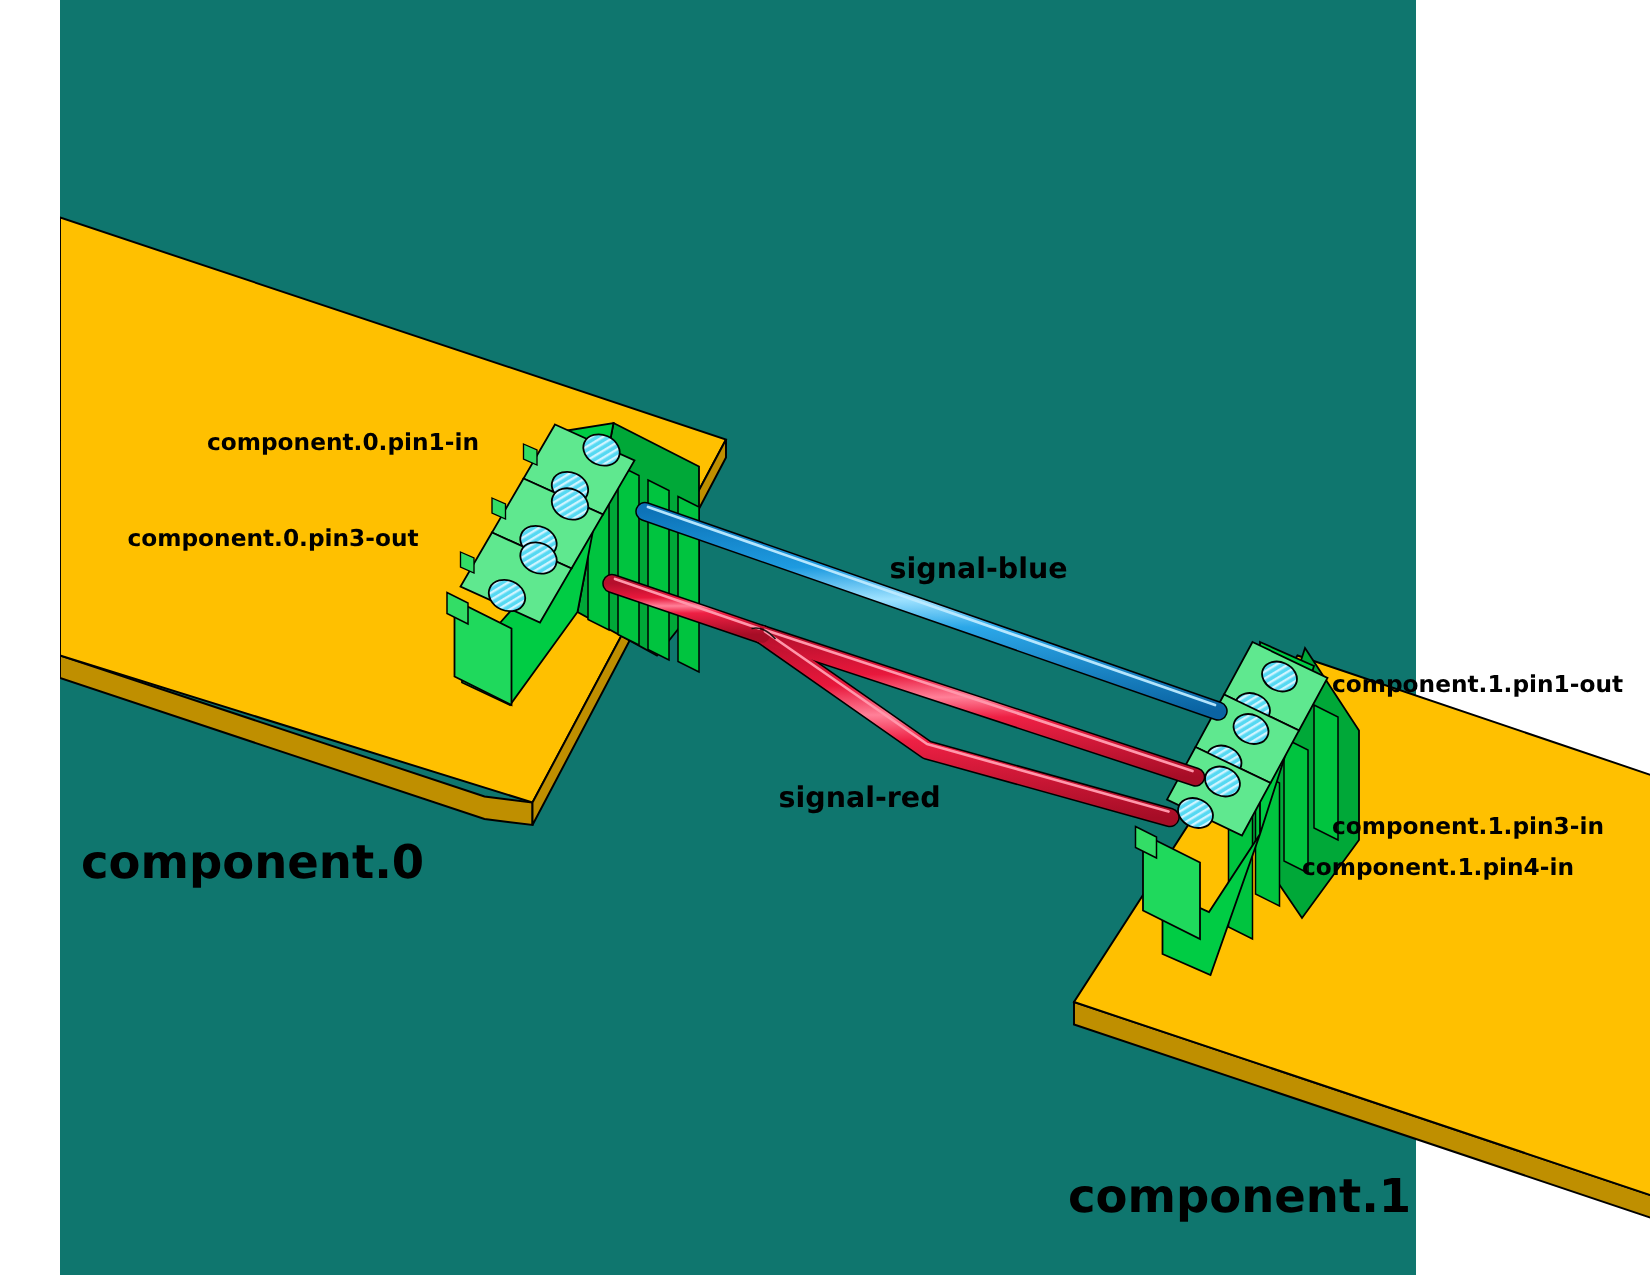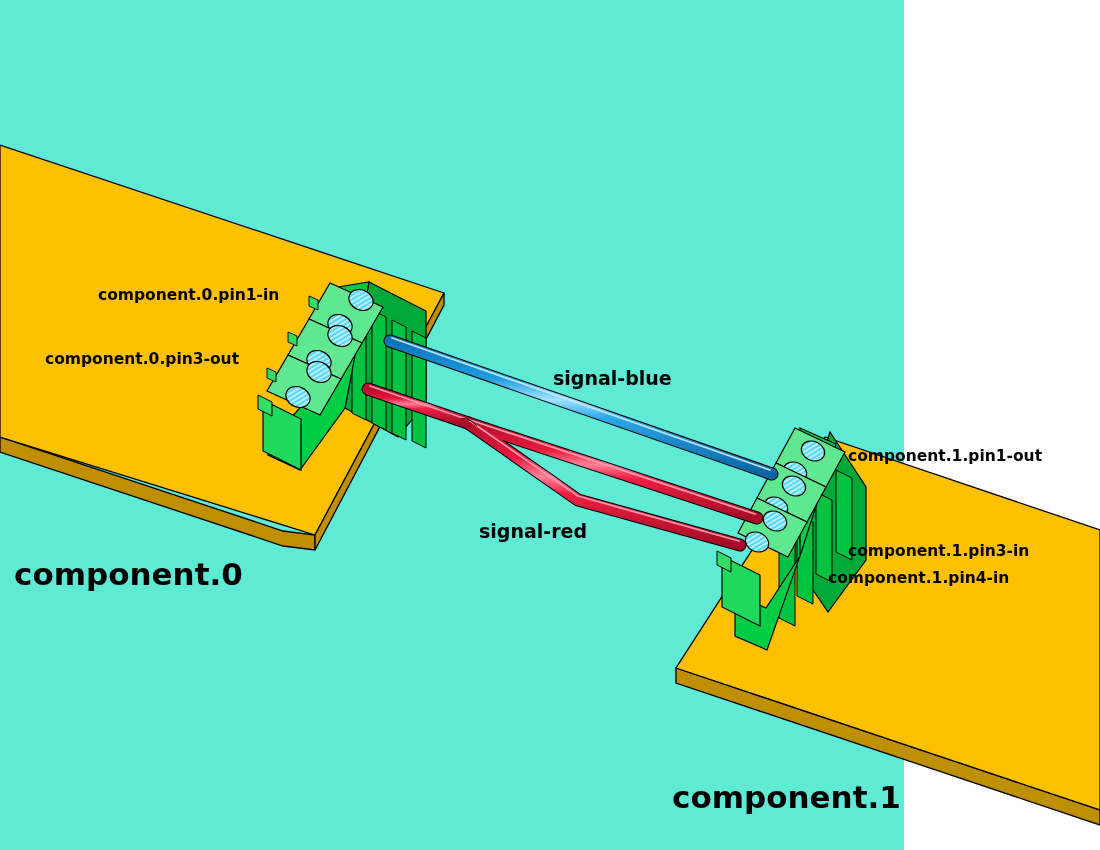--- a/index.html
+++ b/index.html
@@ -10,21 +10,22 @@
   body {
     width: 1100px;
     height: 850px;
     overflow: hidden;
     font-family: "DejaVu Sans", "Liberation Sans", sans-serif;
   }
   #stage {
     position: relative;
     width: 904px;
     height: 850px;
-    background: #5eead4;
+    background: #0f766e;
+    margin-left: 40px;
   }
   #scene {
     position: absolute;
     top: 0;
     left: 0;
     width: 1100px;
     height: 850px;
     display: block;
   }
   .lbl {

